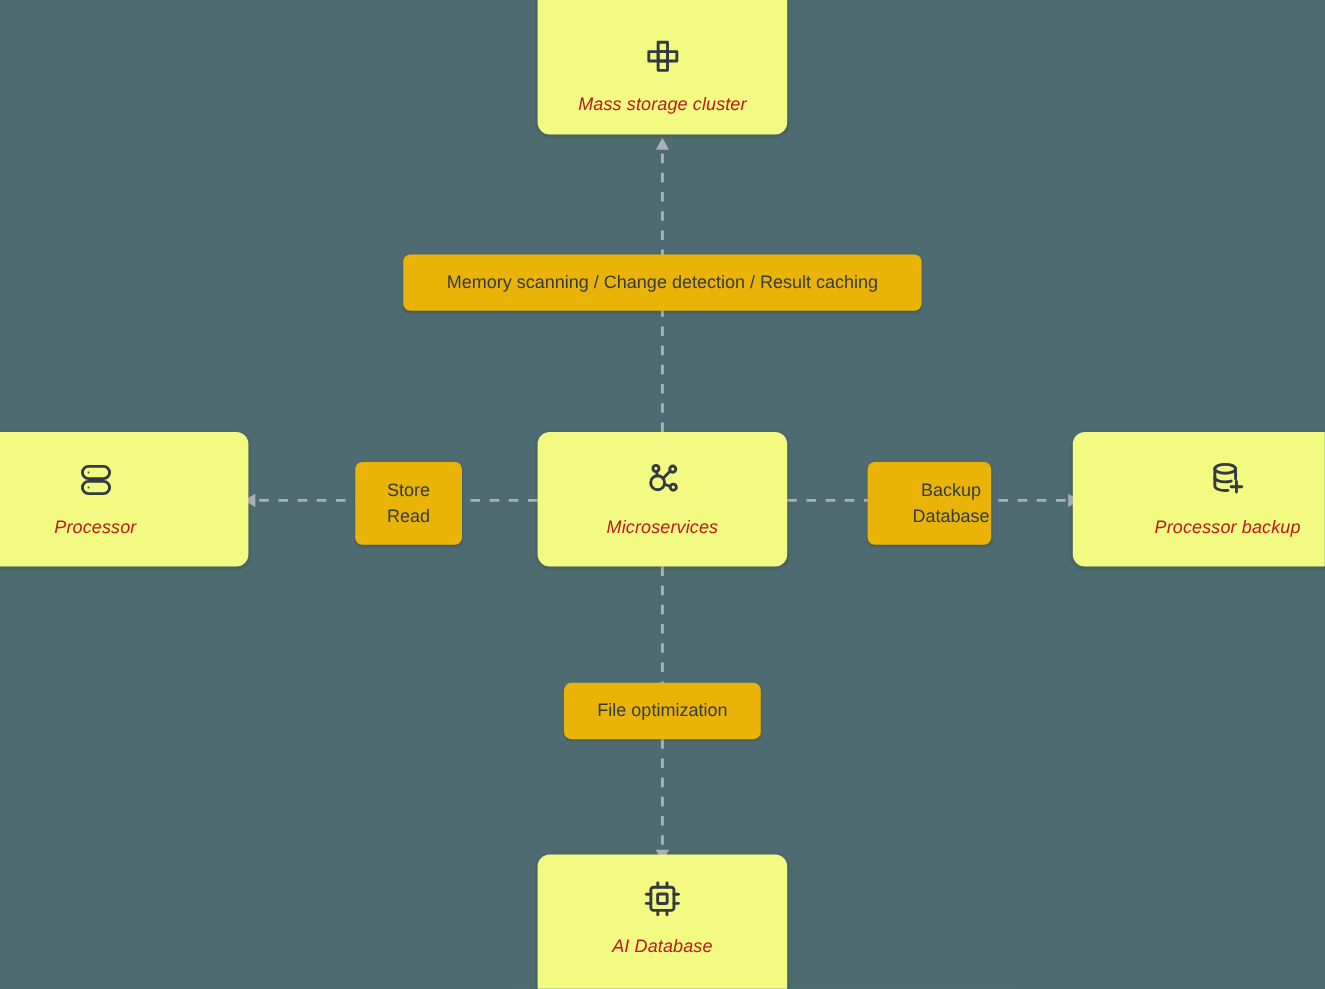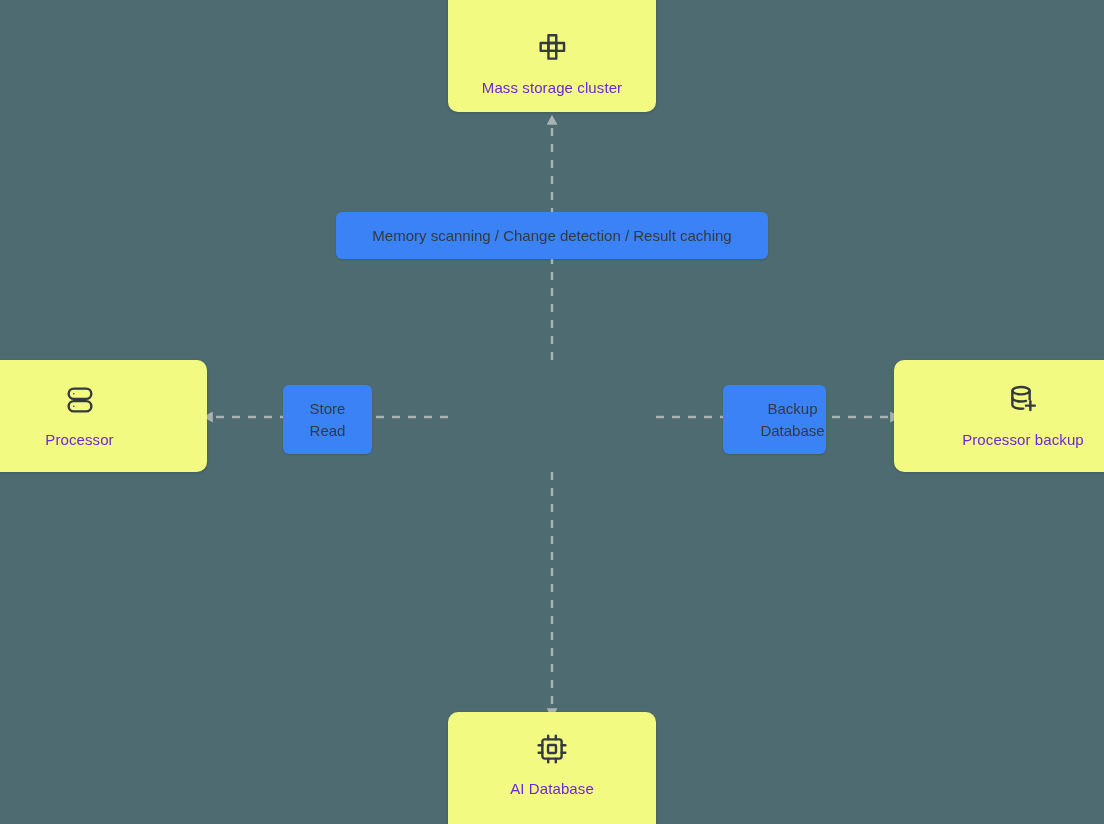--- a/index.html
+++ b/index.html
@@ -47,55 +47,56 @@
 
   .node-icon {
     display: block;
     line-height: 0;
     margin-bottom: 14px;
   }
 
   .node-label {
     font-size: 15px;
     line-height: 1.25;
-    color: #6d28d9;
+    color: #b91c1c;
     letter-spacing: 0.1px;
     white-space: nowrap;
+    font-style: italic;
   }
 
   
   #node-mass-storage  { left: 448px; top: -48px;  width: 208px; height: 160px; }
   #node-database      { left: -48px; top: 360px;  width: 255px; height: 112px; }
   #node-microservices { left: 448px; top: 360px;  width: 208px; height: 112px; }
   #node-multimedia    { left: 894px; top: 360px;  width: 258px; height: 112px; }
   #node-ai-processor  { left: 448px; top: 712px;  width: 208px; height: 160px; }
 
   
   #node-mass-storage  { justify-content: flex-end;  padding-bottom: 14px; }
   #node-ai-processor  { justify-content: flex-start; padding-top: 20px; }
 
   
   .edge-label {
     position: absolute;
-    background: #3b82f6;
+    background: #eab308;
     border-radius: 6px;
     display: flex;
     flex-direction: column;
     align-items: center;
     justify-content: center;
     color: #343a40;
     font-size: 15px;
     line-height: 1.45;
     text-align: center;
     white-space: nowrap;
     box-shadow: 0 1px 2px rgba(0,0,0,0.12);
   }
 
   #label-memory   { left: 336px; top: 212px; width: 432px; height: 47px; }
-  #label-store    { left: 283px; top: 385px; width: 89px;  height: 69px; }
+  #label-store    { left: 296px; top: 385px; width: 89px;  height: 69px; }
   #label-backup   { left: 723px; top: 385px; width: 103px; height: 69px; padding-left: 36px; }
   #label-fileopt  { left: 470px; top: 569px; width: 164px; height: 47px; }
 
   .edge-label-line { display: block; }
 </style>
 </head>
 <body>
 
 <div id="canvas">
 
@@ -142,20 +143,34 @@
       <svg width="34" height="34" viewBox="0 0 24 24" fill="none" stroke="#343a40" stroke-width="1.7" stroke-linecap="round" stroke-linejoin="round">
         <rect x="4" y="4" width="16" height="7.2" rx="3.6"></rect>
         <rect x="4" y="12.8" width="16" height="7.2" rx="3.6"></rect>
         <circle cx="7.6" cy="7.6" r="0.55" fill="#343a40" stroke="none"></circle>
         <circle cx="7.6" cy="16.4" r="0.55" fill="#343a40" stroke="none"></circle>
       </svg>
     </span>
     <span class="node-label">Processor</span>
   </div>
 
+  <div class="node" id="node-microservices">
+    <span class="node-icon">
+      <svg width="34" height="34" viewBox="0 0 24 24" fill="none" stroke="#343a40" stroke-width="1.7" stroke-linecap="round" stroke-linejoin="round">
+        <circle cx="9.2" cy="13.6" r="4.1"></circle>
+        <circle cx="8.2" cy="5.2" r="1.8"></circle>
+        <circle cx="18.1" cy="5.6" r="1.8"></circle>
+        <circle cx="18.4" cy="16.2" r="1.8"></circle>
+        <line x1="8.6" y1="7" x2="9.0" y2="9.5"></line>
+        <line x1="12.3" y1="11.1" x2="16.5" y2="6.8"></line>
+        <line x1="13.2" y1="14.5" x2="16.6" y2="15.8"></line>
+      </svg>
+    </span>
+    <span class="node-label">Microservices</span>
+  </div>
 
   <div class="node" id="node-multimedia">
     <span class="node-icon">
       <svg width="34" height="34" viewBox="0 0 24 24" fill="none" stroke="#343a40" stroke-width="1.7" stroke-linecap="round" stroke-linejoin="round">
         <ellipse cx="10.6" cy="5.4" rx="6.1" ry="2.6"></ellipse>
         <path d="M4.5 5.4 V15.6 c0 1.44 2.73 2.6 6.1 2.6 c0.55 0 1.08 -0.03 1.58 -0.09"></path>
         <path d="M16.7 5.4 V11.4"></path>
         <path d="M4.5 10.5 c0 1.44 2.73 2.6 6.1 2.6 c1.3 0 2.5 -0.17 3.5 -0.47"></path>
         <line x1="17.2" y1="12.9" x2="17.2" y2="19.1"></line>
         <line x1="14.1" y1="16" x2="20.3" y2="16"></line>
@@ -189,14 +204,17 @@
   <div class="edge-label" id="label-store">
     <span class="edge-label-line">Store</span>
     <span class="edge-label-line">Read</span>
   </div>
 
   <div class="edge-label" id="label-backup">
     <span class="edge-label-line">Backup</span>
     <span class="edge-label-line">Database</span>
   </div>
 
+  <div class="edge-label" id="label-fileopt">
+    <span class="edge-label-line">File optimization</span>
+  </div>
 
 </div>
 
 </body></html>

